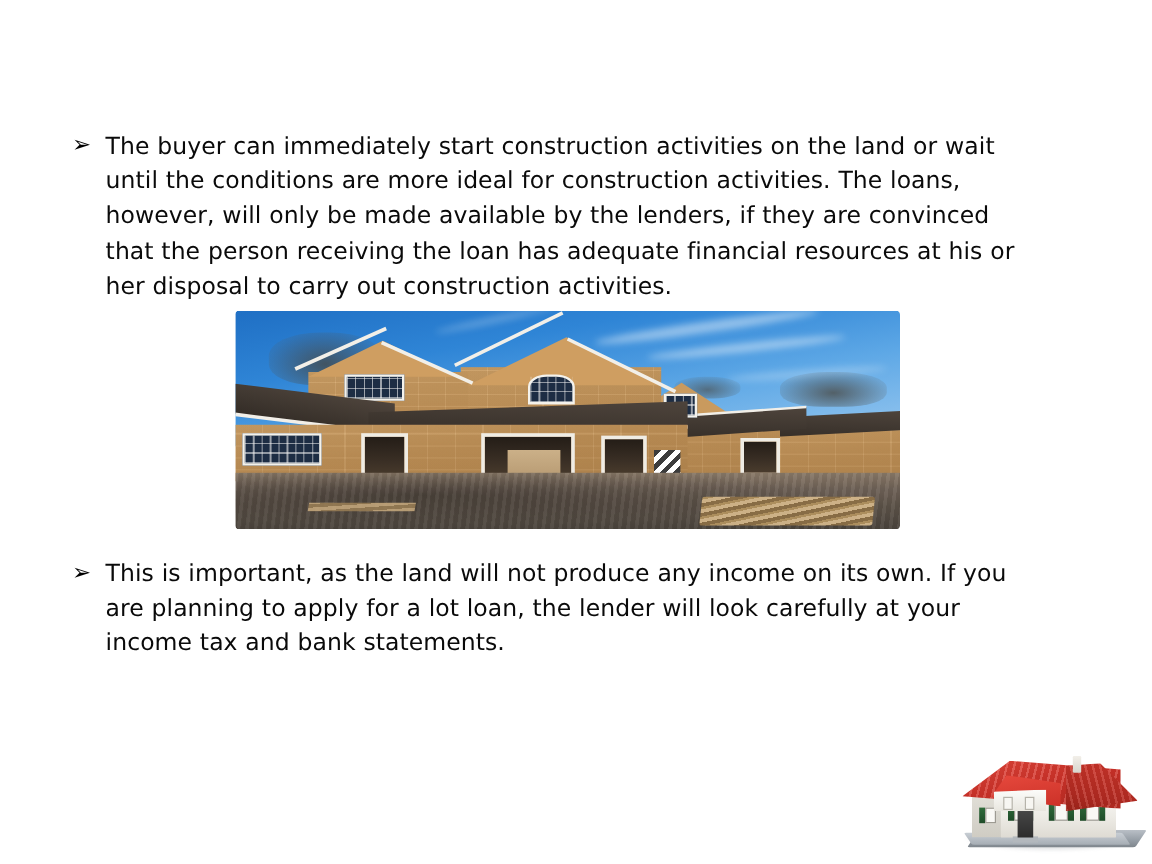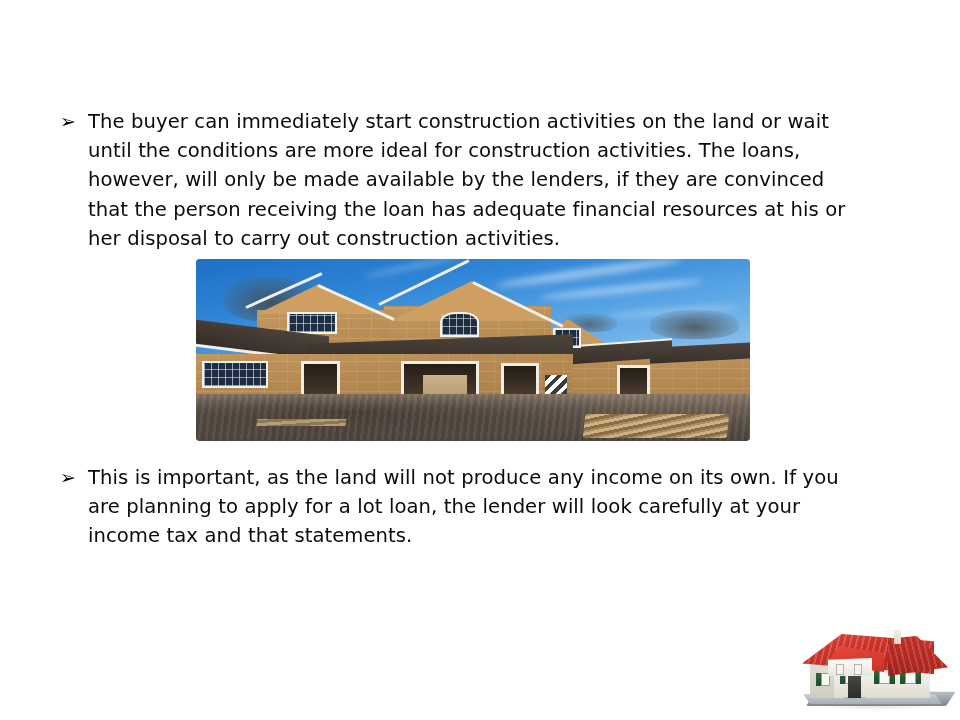--- a/index.html
+++ b/index.html
@@ -423,21 +423,21 @@
       <div class="ph-opening" style="left:76%;top:58%;width:6%;height:18%;"></div>
 
       <div class="ph-ground"></div>
       <div class="ph-lumber2"></div>
       <div class="ph-lumber"></div>
     </div>
   </div>
 
   <div class="bullet-block" id="bullet-2">
     <span class="bullet-marker">➢</span>
-    <span class="bullet-text">This is important, as the land will not produce any income on its own. If you are planning to apply for a lot loan, the lender will look carefully at your income tax and that statements.</span>
+    <span class="bullet-text">This is important, as the land will not produce any income on its own. If you are planning to apply for a lot loan, the lender will look carefully at your income tax and bank statements.</span>
   </div>
 
   <div class="house-icon">
     <div class="hi-shadow"></div>
     <div class="hi-base"></div>
     <div class="hi-base2"></div>
 
     <div class="hi-wall-side"></div>
     <div class="hi-wall-front"></div>
 

